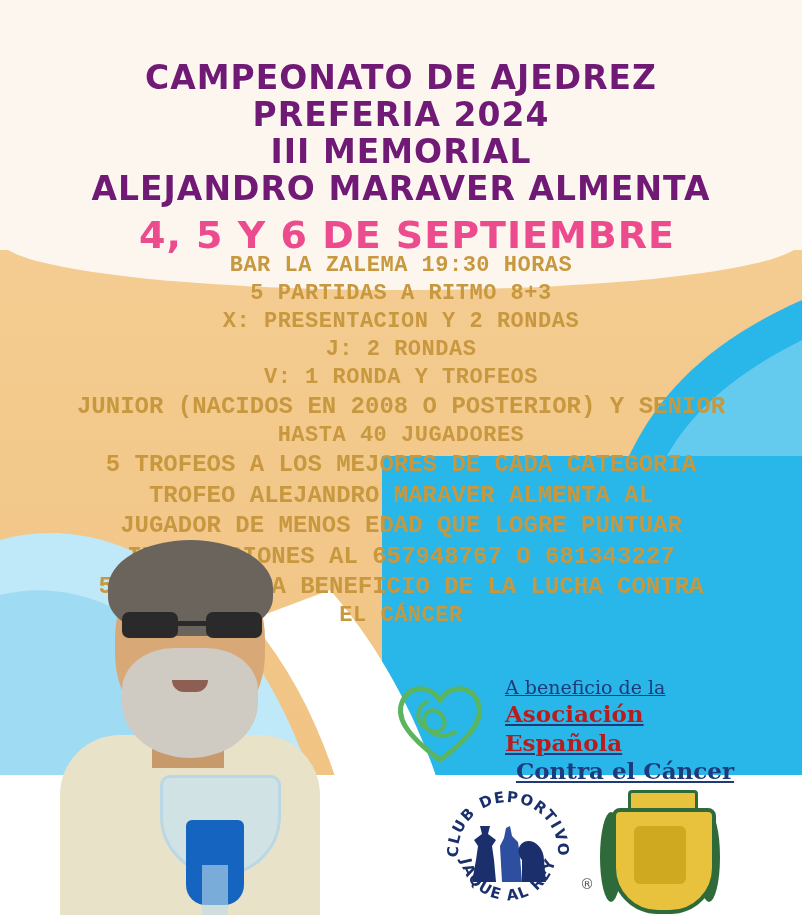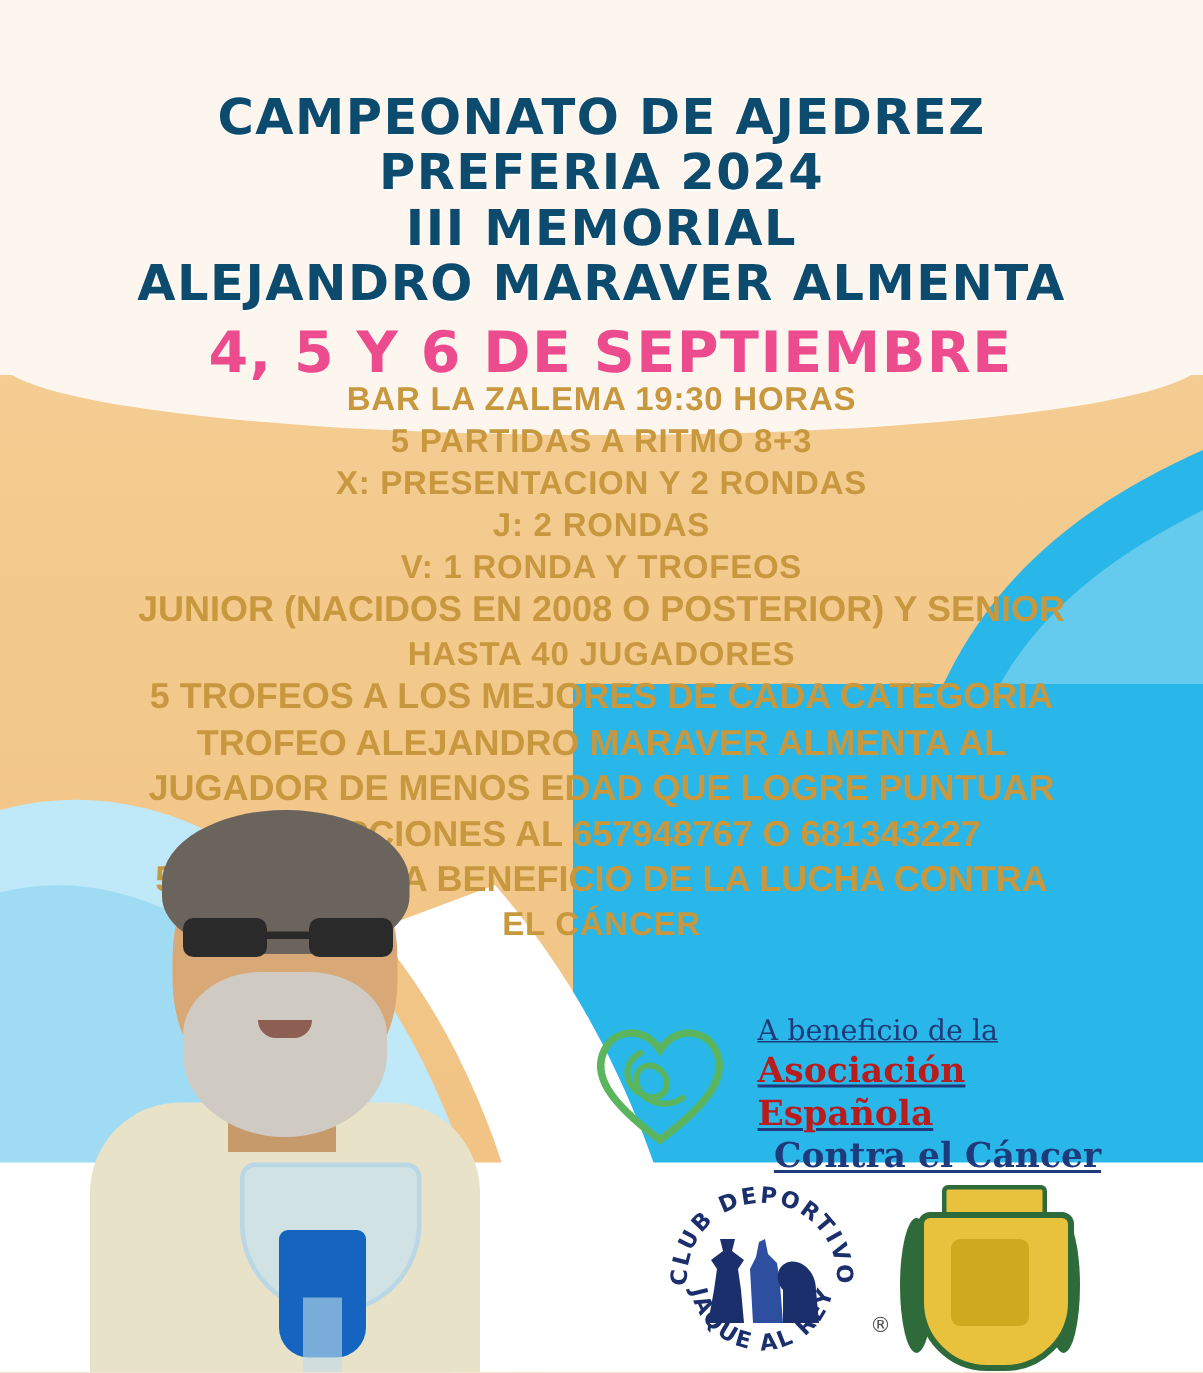--- a/index.html
+++ b/index.html
@@ -71,21 +71,21 @@
   }
   .headline .l1,
   .headline .l2,
   .headline .l3,
   .headline .l4 {
     display: block;
     font-family: "DejaVu Sans", sans-serif;
     font-weight: bold;
     font-size: 33px;
     letter-spacing: 1px;
-    color: #0c4a6e;
+    color: #701a75;
     text-transform: uppercase;
     text-shadow: 1px 1px 0 #ffffff;
   }
   .headline .l5 {
     display: block;
     margin-top: 6px;
     font-family: "DejaVu Sans", sans-serif;
     font-weight: bold;
     font-size: 38px;
     letter-spacing: 1px;
@@ -93,21 +93,21 @@
     text-transform: uppercase;
     padding-left: 12px;
   }
   
   .details {
     position: absolute;
     left: 40px;
     top: 252px;
     width: 722px;
     text-align: center;
-    font-family: Liberation Sans, sans-serif;
+    font-family: Liberation Mono, monospace;
     font-weight: bold;
     font-size: 22px;
     line-height: 1.27;
     color: #c8983f;
     letter-spacing: 0.5px;
     text-transform: uppercase;
   }
   .details .line { display: block; white-space: nowrap; }
   .details .line.small { font-size: 24px; }
   .details .line.tight { letter-spacing: 0px; }

